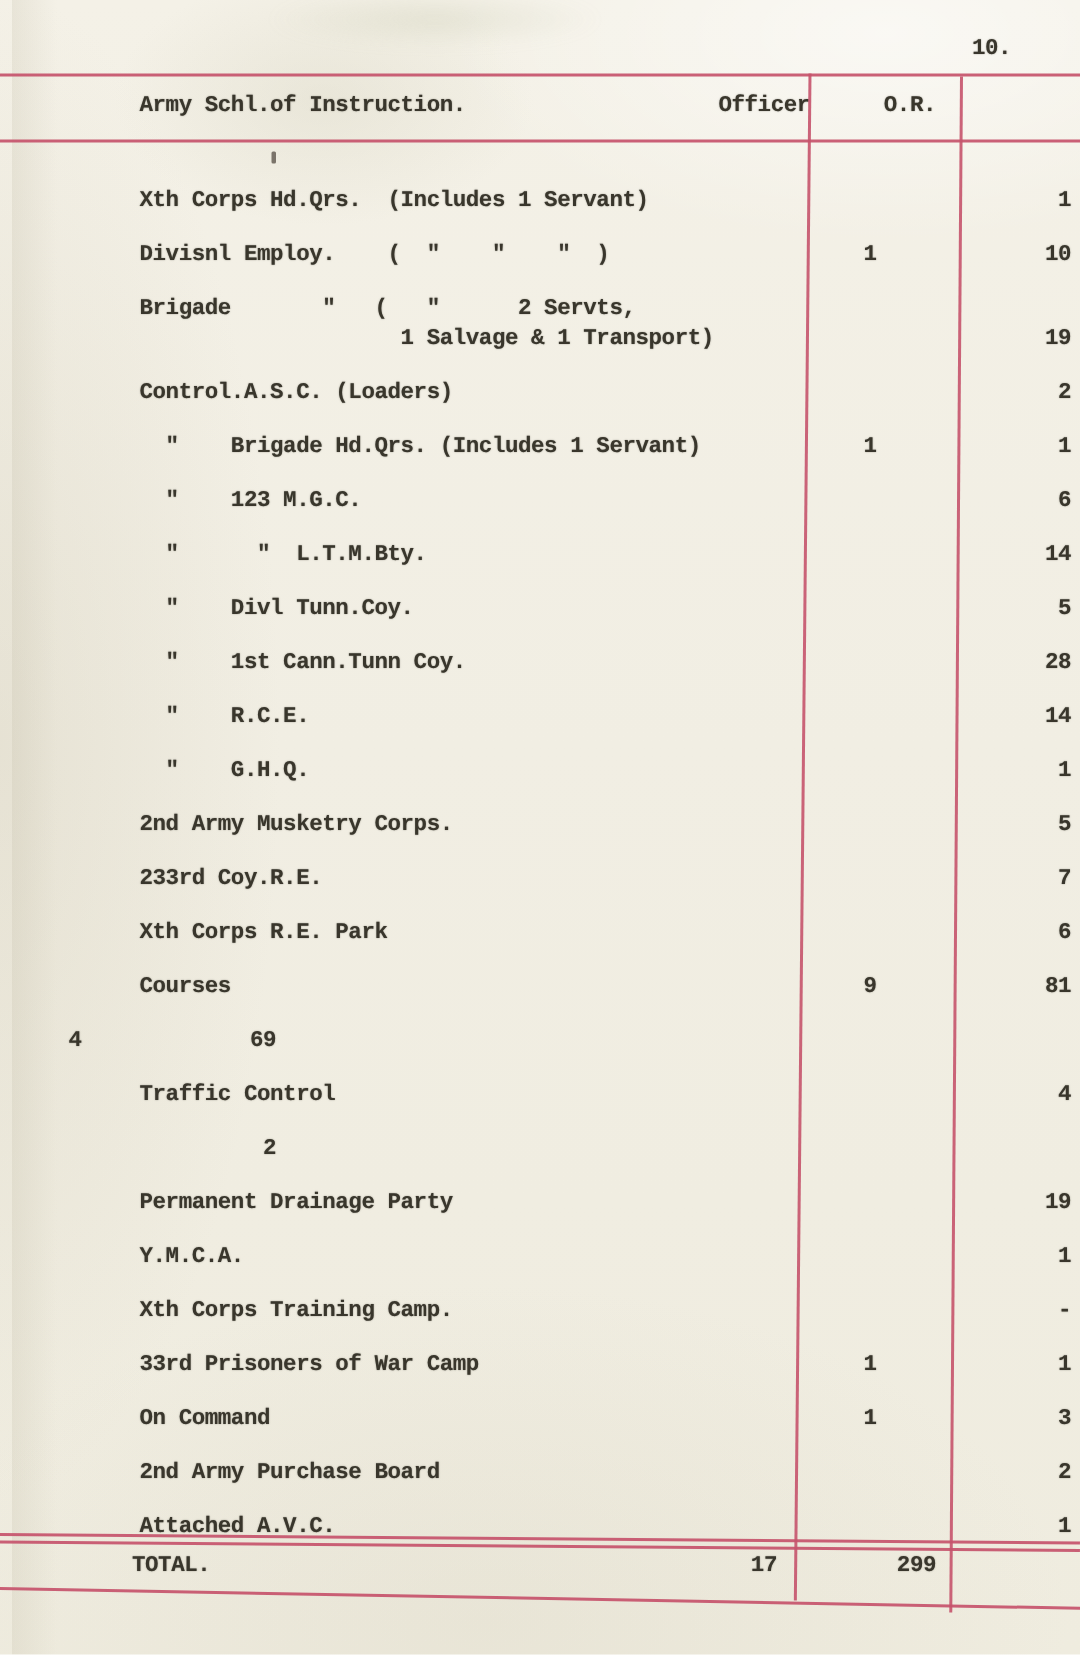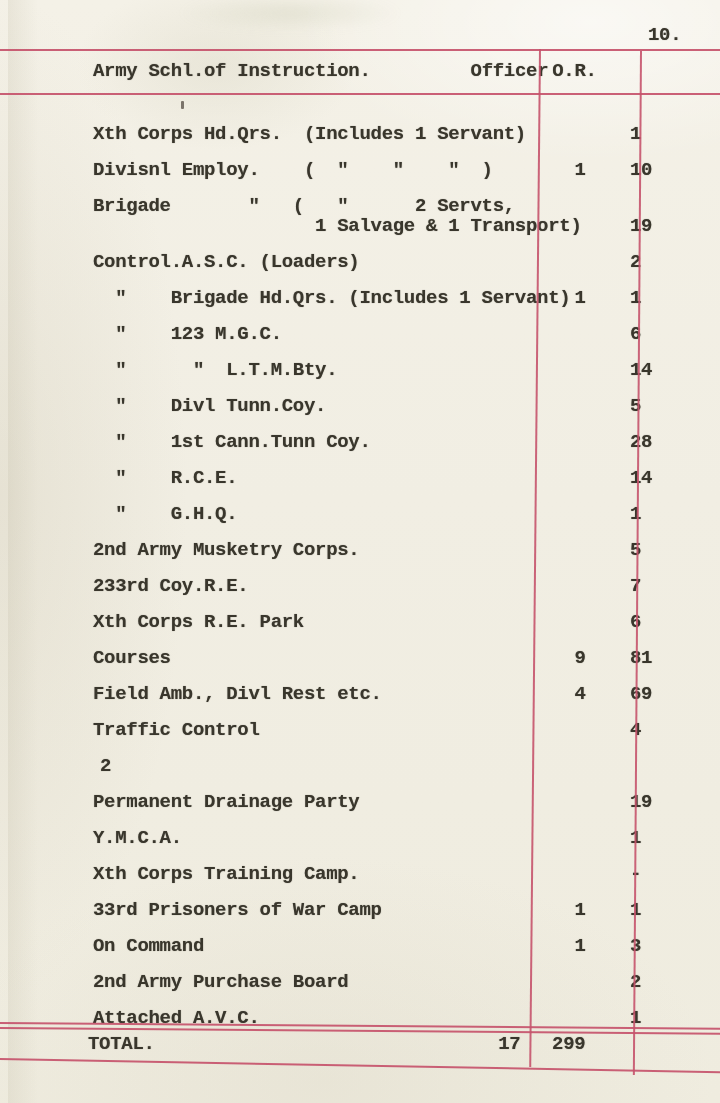--- a/index.html
+++ b/index.html
@@ -7,40 +7,40 @@
     width:720px;height:1103px;position:relative;overflow:hidden;
     font-family:"Liberation Mono","DejaVu Sans Mono",monospace;
     background:
       radial-gradient(ellipse 420px 200px at 82% 2%, rgba(255,255,255,.55), transparent 70%),
       radial-gradient(ellipse 260px 700px at 0% 45%, rgba(205,198,176,.30), transparent 72%),
       radial-gradient(ellipse 520px 300px at 45% 98%, rgba(208,202,182,.22), transparent 75%),
       radial-gradient(ellipse 200px 120px at 30% 6%, rgba(213,210,190,.35), transparent 70%),
       linear-gradient(180deg,#f4f1e7 0%,#f1eee3 45%,#efecdf 100%);
   }
   .ink{
-    color:#39362c;font-weight:bold;font-size:19px;letter-spacing:-.3px;
+    color:#39362c;font-weight:bold;font-size:15px;letter-spacing:-.3px;
     text-shadow:0 0 1px rgba(57,54,44,.55);
   }
   
   .hline{position:absolute;left:0;width:720px;height:2px;background:#c5536b;opacity:.92;z-index:3;}
   .vline{position:absolute;width:2px;background:#c5536b;opacity:.9;z-index:3;}
   #rule-top{top:49px;}
   #rule-header-bottom{top:93px;}
   #rule-total-top-a{top:1022px;transform:rotate(.45deg);transform-origin:left center;}
   #rule-total-top-b{top:1027px;transform:rotate(.45deg);transform-origin:left center;}
   #rule-bottom{top:1058px;width:726px;transform:rotate(1.05deg);transform-origin:left center;}
   #rule-col-officer{left:539px;top:49px;height:1018px;transform:rotate(.55deg);transform-origin:top center;}
   #rule-col-or{left:640px;top:51px;height:1024px;transform:rotate(.4deg);transform-origin:top center;}
   
   .band{position:absolute;left:0;width:624px;display:flex;z-index:2;}
   #header-band{top:49px;height:44px;align-items:center;}
   #total-band{top:1030px;height:28px;align-items:center;}
   .c-label{width:530px;padding-left:93px;box-sizing:border-box;white-space:pre;line-height:20px;}
   .c-off{width:100px;text-align:center;line-height:20px;}
-  .c-or{width:84px;text-align:left;line-height:20px;}
+  .c-or{width:84px;text-align:right;line-height:20px;}
   #total-band .c-label{padding-left:88px;}
   
   #rows{position:absolute;top:124px;left:0;width:720px;z-index:2;}
   .row{display:flex;align-items:flex-end;margin-bottom:16px;}
   
   #page-number{position:absolute;top:24px;left:648px;z-index:2;}
   
   #ghost-smudge{
     position:absolute;left:140px;top:-8px;width:300px;height:42px;z-index:1;
     background:radial-gradient(ellipse 50% 60% at 50% 50%, rgba(186,189,160,.45), transparent 75%);
@@ -161,21 +161,20 @@
     <div class="c-or">6</div>
   </div>
 
   <div class="row ink">
     <div class="c-label">Courses</div>
     <div class="c-off">9</div>
     <div class="c-or">81</div>
   </div>
 
   <div class="row ink">
-    <div class="c-label">Field Amb., Divl Rest etc.</div>
     <div class="c-off">4</div>
     <div class="c-or">69</div>
   </div>
 
   <div class="row ink">
     <div class="c-label">Traffic Control</div>
     <div class="c-off"></div>
     <div class="c-or">4</div>
   </div>
 

